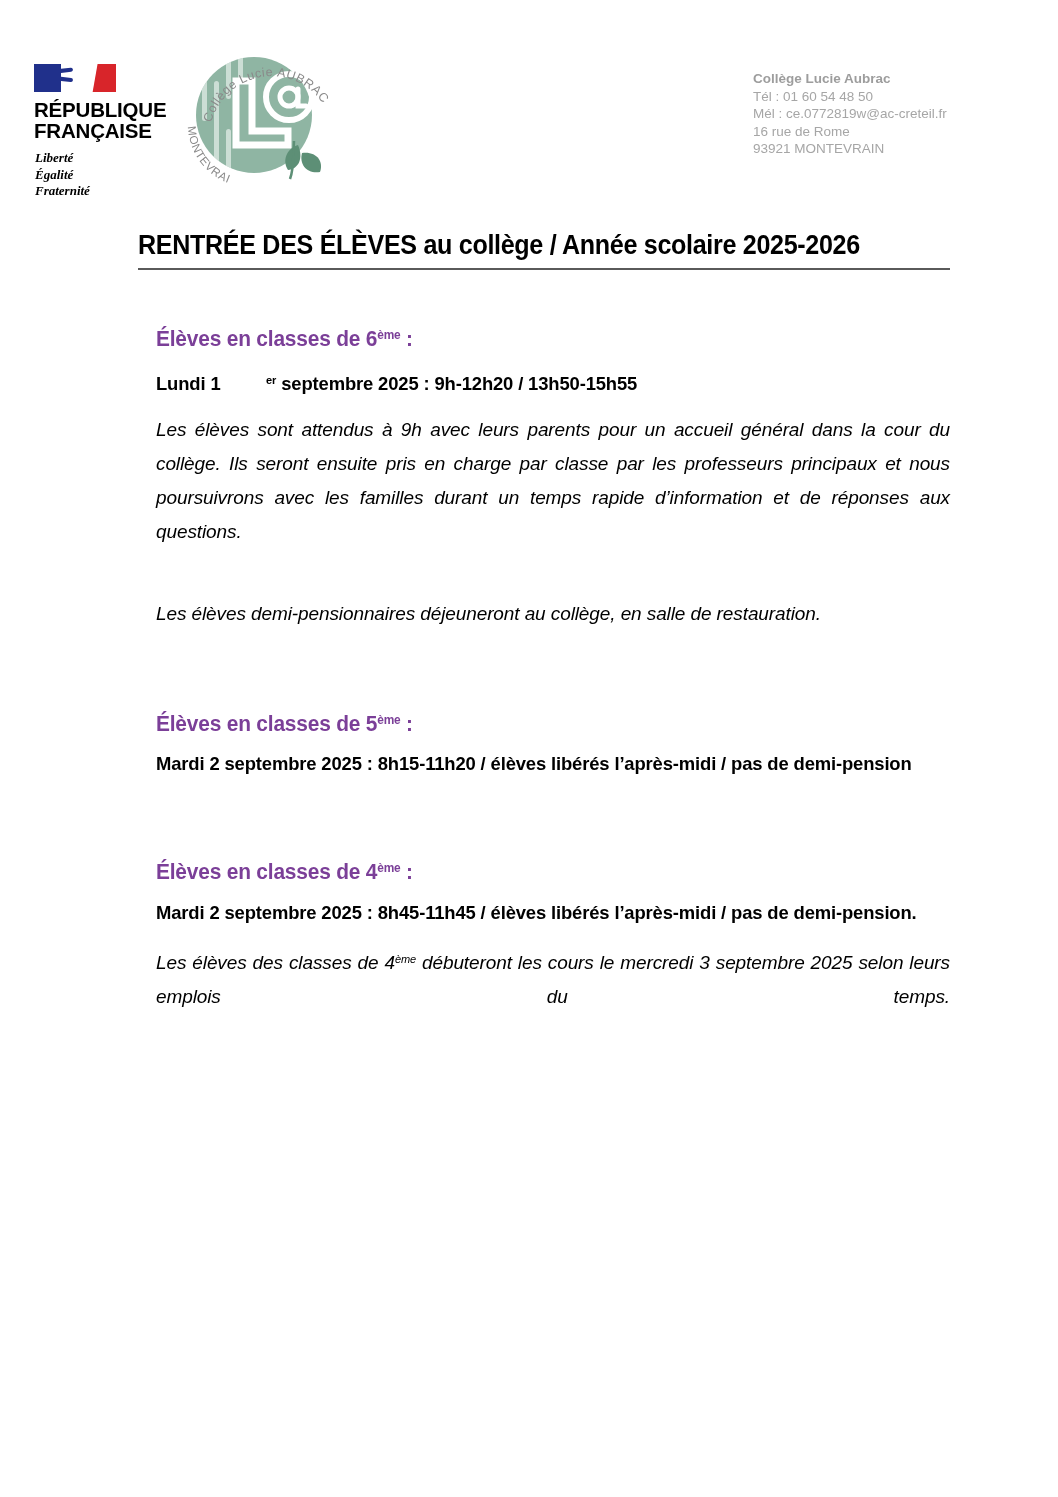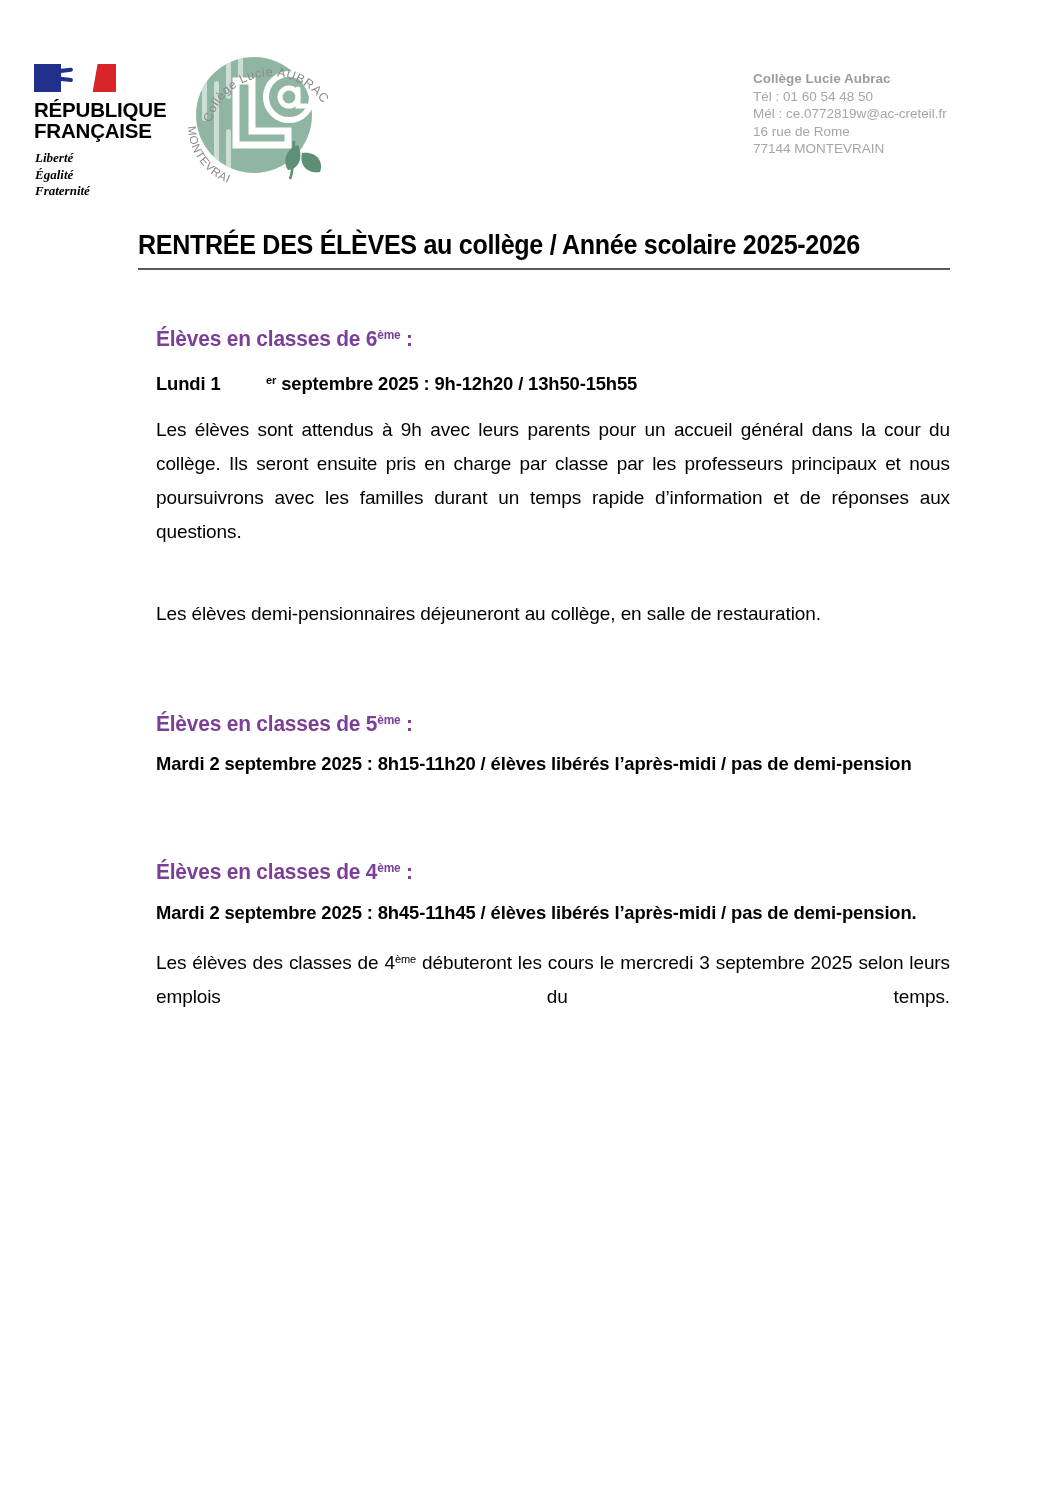--- a/index.html
+++ b/index.html
@@ -184,20 +184,21 @@
     vertical-align: 0.55em;
     padding-left: 47px;
   }
 
   p.body-text {
     font-size: 19px;
     line-height: 34px;
     color: #000;
     margin: 0;
     letter-spacing: -0.1px;
+    font-style: italic;
   }
   p.body-text sup {
     font-size: 0.58em;
     vertical-align: 0.56em;
   }
   p.justify { text-align: justify; }
   p.justify-all { text-align: justify; }
   p.justify-all::after {
     content: "";
     display: inline-block;
@@ -267,21 +268,21 @@
         <textPath href="#arcBot" startOffset="2%">MONTEVRAIN</textPath>
       </text>
     </svg>
   </div>
 
   <div class="contact">
     <div class="line1">Collège Lucie Aubrac</div>
     <div>Tél : 01 60 54 48 50</div>
     <div>Mél : ce.0772819w@ac-creteil.fr</div>
     <div>16 rue de Rome</div>
-    <div>77144 MONTEVRAIN</div>
+    <div>93921 MONTEVRAIN</div>
   </div>
 </div>
 
 <div class="page">
 
   <div class="doc-title">RENTRÉE DES ÉLÈVES au collège / Année scolaire 2025-2026</div>
   <div class="title-rule"></div>
 
   <div class="gap-title-h1"></div>
 

